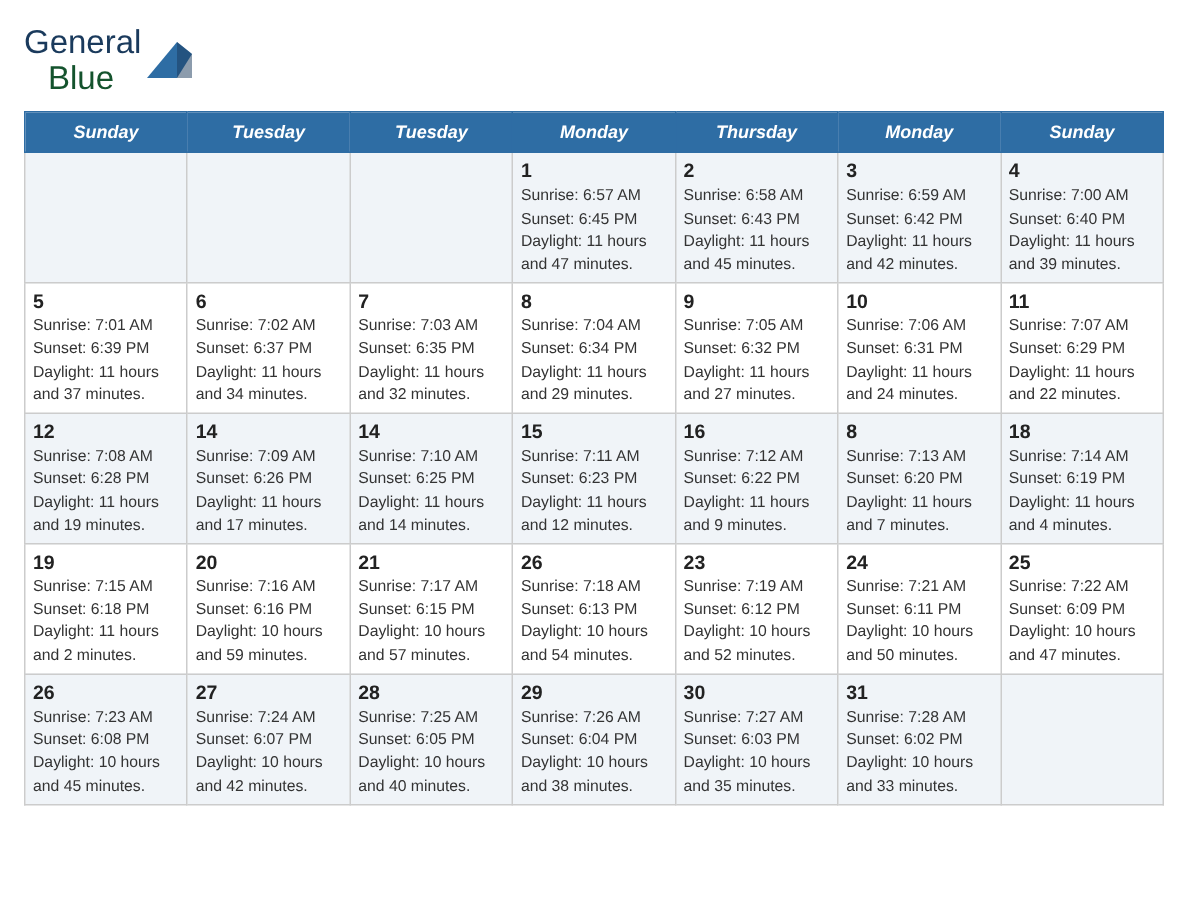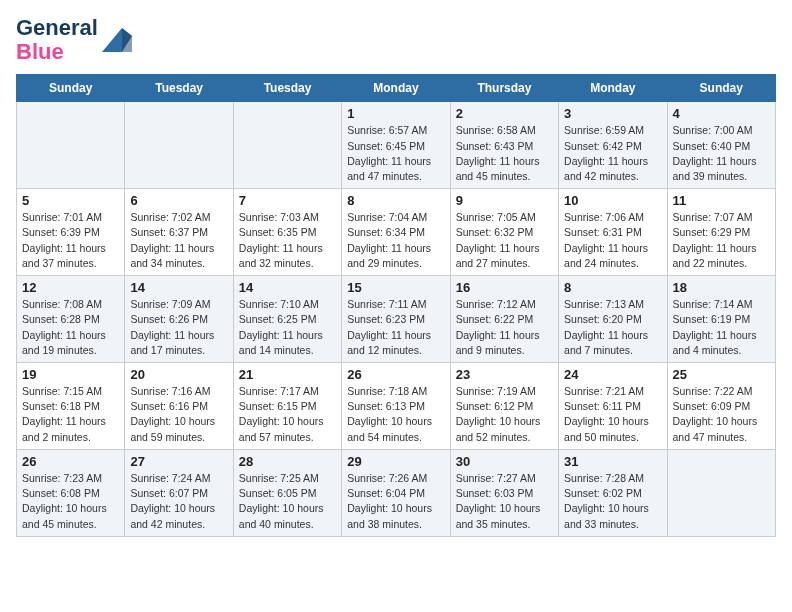--- a/index.html
+++ b/index.html
@@ -15,26 +15,27 @@
       justify-content: space-between;
       align-items: flex-start;
       margin-bottom: 10px;
     }
     .logo {
       display: flex;
       align-items: center;
     }
     .logo-text {
       font-size: 22px;
-      font-weight: bold;
+      font-weight: normal;
       color: #1a3a5c;
       line-height: 1.1;
     }
     .logo-text span {
-      color: #ec4899;
+      color: #14532d;
+      margin-left: 16px;
     }
     .logo-icon {
       width: 30px;
       height: 24px;
       margin-left: 4px;
     }
     .title-block {
       text-align: right;
     }
     .month-title {
@@ -51,20 +52,21 @@
       border-collapse: collapse;
       font-size: 11px;
     }
     thead th {
       background-color: #2e6da4;
       color: #fff;
       text-align: center;
       padding: 6px 4px;
       font-size: 12px;
       border: 1px solid #2e6da4;
+      font-style: italic;
     }
     tbody tr {
       height: 80px;
     }
     tbody tr:nth-child(odd) {
       background-color: #f0f4f8;
     }
     tbody tr:nth-child(even) {
       background-color: #fff;
     }

